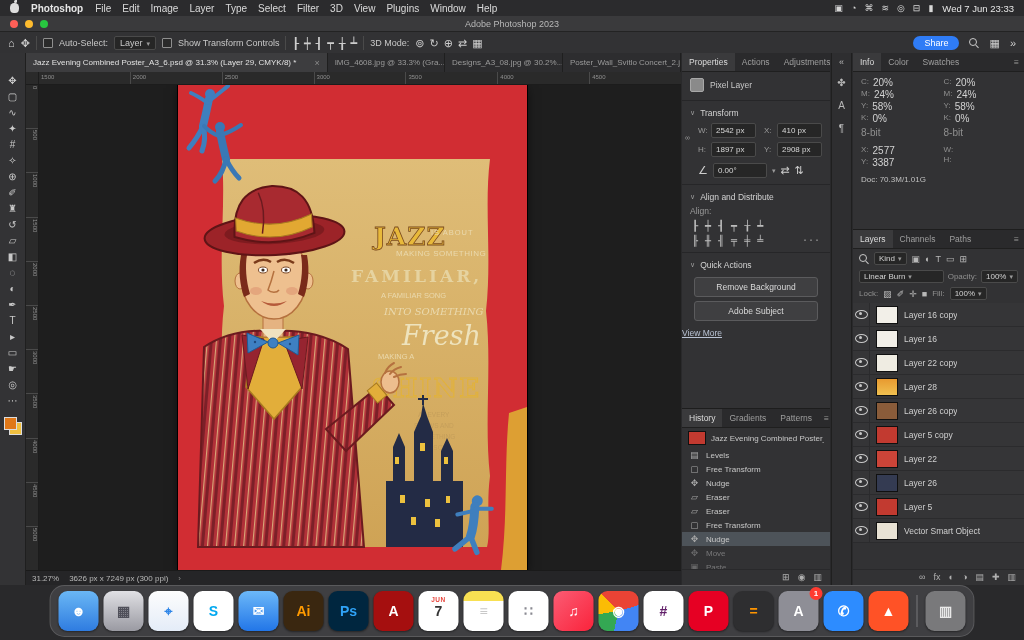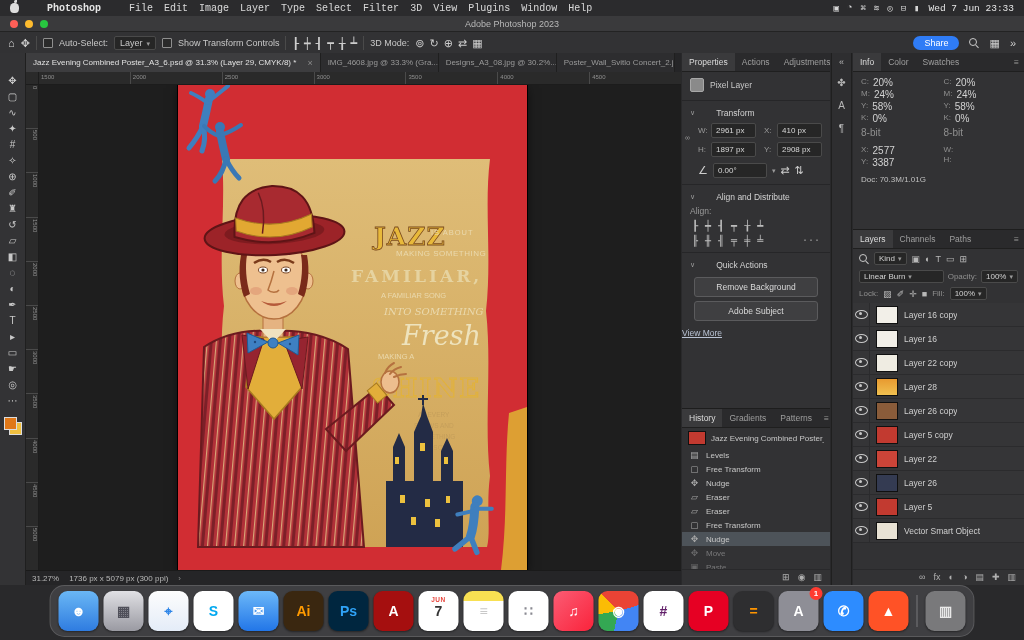--- a/index.html
+++ b/index.html
@@ -1,19 +1,19 @@
 <!DOCTYPE html>
 <html><head>
 <meta charset="utf-8">
 <style>
   html,body{margin:0;padding:0;background:#000;}
   .screen{position:relative;width:1024px;height:640px;overflow:hidden;background:#1d1d1d;
           font-family:"Liberation Sans",sans-serif;-webkit-font-smoothing:antialiased;}
   
-  .menubar{height:16px;display:flex;align-items:center;gap:28px;padding:0 10px;background:#2b2b2d;color:#e6e6e6;font-size:10px;font-family:Liberation Mono, monospace;}
+  .menubar{height:16px;display:flex;align-items:center;gap:12px;padding:0 10px;background:#2b2b2d;color:#e6e6e6;font-size:10px;}
   .apple{width:9px;height:10px;background:#dedede;border-radius:46% 46% 42% 42%;position:relative;flex:0 0 auto;}
   .apple::before{content:"";position:absolute;top:-3px;left:4px;width:3px;height:3px;background:#dedede;border-radius:60% 0 60% 60%;}
   .mb-app{font-weight:bold;}
   .mb-menus{display:flex;gap:11px;}
   .mb-item{opacity:.92;}
   .mb-right{margin-left:auto;display:flex;align-items:center;gap:9px;font-size:9px;}
   .mb-status{display:flex;gap:8px;align-items:center;color:#d8d8d8;}
   .mb-ico{font-size:9px;}
   .mb-clock{font-size:9.5px;}
   
@@ -38,21 +38,21 @@
   .main{position:absolute;top:53px;left:0;right:0;bottom:0;background:#29292b;}
   
   .toolbar{position:absolute;left:0;top:0;bottom:55px;width:26px;background:#333335;border-right:1px solid #1f1f1f;display:flex;flex-direction:column;align-items:center;padding-top:20px;box-sizing:border-box;}
   .tool-list{display:flex;flex-direction:column;align-items:center;}
   .tool{height:16px;width:22px;text-align:center;font-size:10px;line-height:16px;color:#c9c9c9;}
   .swatches{position:relative;width:18px;height:18px;margin-top:8px;}
   .sw-fg{position:absolute;top:0;left:0;width:11px;height:11px;border:1px solid #ddd;}
   .sw-bg{position:absolute;bottom:0;right:0;width:11px;height:11px;border:1px solid #ddd;}
   
   .tabsbar{position:absolute;left:26px;top:0;width:655px;height:19px;background:#252527;display:flex;overflow:hidden;}
-  .tab{display:flex;align-items:center;gap:11px;padding:0 7px;font-size:8px;color:#9a9a9a;background:#2d2d2f;border-right:1px solid #1f1f1f;white-space:nowrap;max-width:118px;overflow:hidden;box-sizing:border-box;}
+  .tab{display:flex;align-items:center;gap:18px;padding:0 7px;font-size:8px;color:#9a9a9a;background:#2d2d2f;border-right:1px solid #1f1f1f;white-space:nowrap;max-width:118px;overflow:hidden;box-sizing:border-box;}
   .tab.active{background:#3d3d3f;color:#e2e2e2;flex:0 0 auto;max-width:none;}
   .tab-close{color:#8a8a8a;font-size:9px;}
   
   .canvas{position:absolute;left:26px;top:19px;width:655px;height:498px;background:#1e1e1e;overflow:hidden;}
   .ruler-corner{position:absolute;left:0;top:0;width:12px;height:12px;background:#2a2a2a;border-right:1px solid #1c1c1c;border-bottom:1px solid #1c1c1c;z-index:3;}
   .ruler-h{position:absolute;left:12px;right:0;top:0;height:12px;background:#2a2a2a;border-bottom:1px solid #1c1c1c;display:flex;z-index:2;}
   .rh-label{flex:1;border-left:1px solid #4a4a4a;padding-left:2px;font-size:6px;color:#8f8f8f;line-height:11px;}
   .ruler-v{position:absolute;left:0;top:12px;bottom:0;width:12px;background:#2a2a2a;border-right:1px solid #1c1c1c;display:flex;flex-direction:column;z-index:2;}
   .rv-label{flex:1;border-top:1px solid #4a4a4a;font-size:6px;color:#8f8f8f;writing-mode:vertical-rl;padding-top:1px;}
   .poster{position:absolute;left:152px;top:13px;width:349px;height:485px;box-shadow:0 0 0 1px #000,0 3px 10px rgba(0,0,0,.55);}
@@ -72,21 +72,21 @@
   .panel-info{height:176px;margin-bottom:1px;}
   .panel-layers{flex:1;}
   .ptabs{height:18px;display:flex;background:#2a2a2c;border-bottom:1px solid #1f1f1f;font-size:8.5px;color:#9f9f9f;flex:0 0 auto;}
   .ptab-row{display:flex;}
   .ptab{padding:0 7px;display:flex;align-items:center;}
   .ptab.active{background:#3a3a3c;color:#dcdcdc;}
   .pmenu{margin-left:auto;padding:0 5px;display:flex;align-items:center;color:#9a9a9a;}
   .prow{display:flex;align-items:center;gap:6px;padding:6px 8px 4px;}
   .ptype-ico{width:12px;height:12px;background:#8a8a8a;border:1px solid #a8a8a8;border-radius:2px;}
   .pdiv{height:1px;background:#262628;margin:4px 0;}
-  .psec-h{display:flex;align-items:center;gap:21px;padding:3px 8px;color:#d2d2d2;}
+  .psec-h{display:flex;align-items:center;gap:5px;padding:3px 8px;color:#d2d2d2;}
   .sec-caret{font-size:7px;color:#9a9a9a;}
   .tgrid{position:relative;display:grid;grid-template-columns:1fr 1fr;gap:4px 8px;padding:2px 8px 2px 16px;}
   .chain{position:absolute;left:3px;top:13px;font-size:7px;color:#9a9a9a;}
   .tcell{display:flex;align-items:center;gap:3px;}
   .tlabel{width:10px;color:#9a9a9a;font-size:8px;}
   .pfield{flex:1;background:#262626;border:1px solid #4a4a4a;border-radius:2px;padding:2px 4px;font-size:8px;color:#d8d8d8;white-space:nowrap;}
   .arow{display:flex;align-items:center;gap:5px;padding:4px 8px 2px 16px;}
   .arow .pfield{flex:0 0 44px;}
   .align-label{padding:1px 8px 2px;color:#9a9a9a;}
   .align-icons{display:flex;align-items:center;gap:7px;padding:2px 10px;font-size:10px;color:#bcbcbc;}
@@ -417,21 +417,21 @@
             <path d="M7,8 C9,18 11,28 10,38" stroke-width="9"></path>
             <path d="M8,12 L-8,20 M8,10 L24,6" stroke-width="4"></path>
             <path d="M10,38 L-2,54 M10,38 L20,52" stroke-width="5.5"></path>
           </g>
         </svg>
       </div>
     </div>
 
     <div class="statusbar">
       <span>31.27%</span>
-      <span>1736 px x 5079 px (300 ppi)</span>
+      <span>3626 px x 7249 px (300 ppi)</span>
       <span class="sb-arrow">›</span>
     </div>
 
     <div class="col1">
       <div class="panel panel-properties">
         <div class="ptabs">
           <div class="ptab-row">
               <span class="ptab active">Properties</span>
               <span class="ptab">Actions</span>
               <span class="ptab">Adjustments</span>
@@ -444,21 +444,21 @@
         </div>
         <div class="pdiv"></div>
         <div class="psec-h">
             <span class="sec-caret">∨</span>
             <span>Transform</span>
           </div>
         <div class="tgrid">
           <span class="chain">∞</span>
           <div class="tcell">
               <span class="tlabel">W:</span>
-              <span class="pfield">2961 px</span>
+              <span class="pfield">2542 px</span>
             </div>
           <div class="tcell">
               <span class="tlabel">X:</span>
               <span class="pfield">410 px</span>
             </div>
           <div class="tcell">
               <span class="tlabel">H:</span>
               <span class="pfield">1897 px</span>
             </div>
           <div class="tcell">

